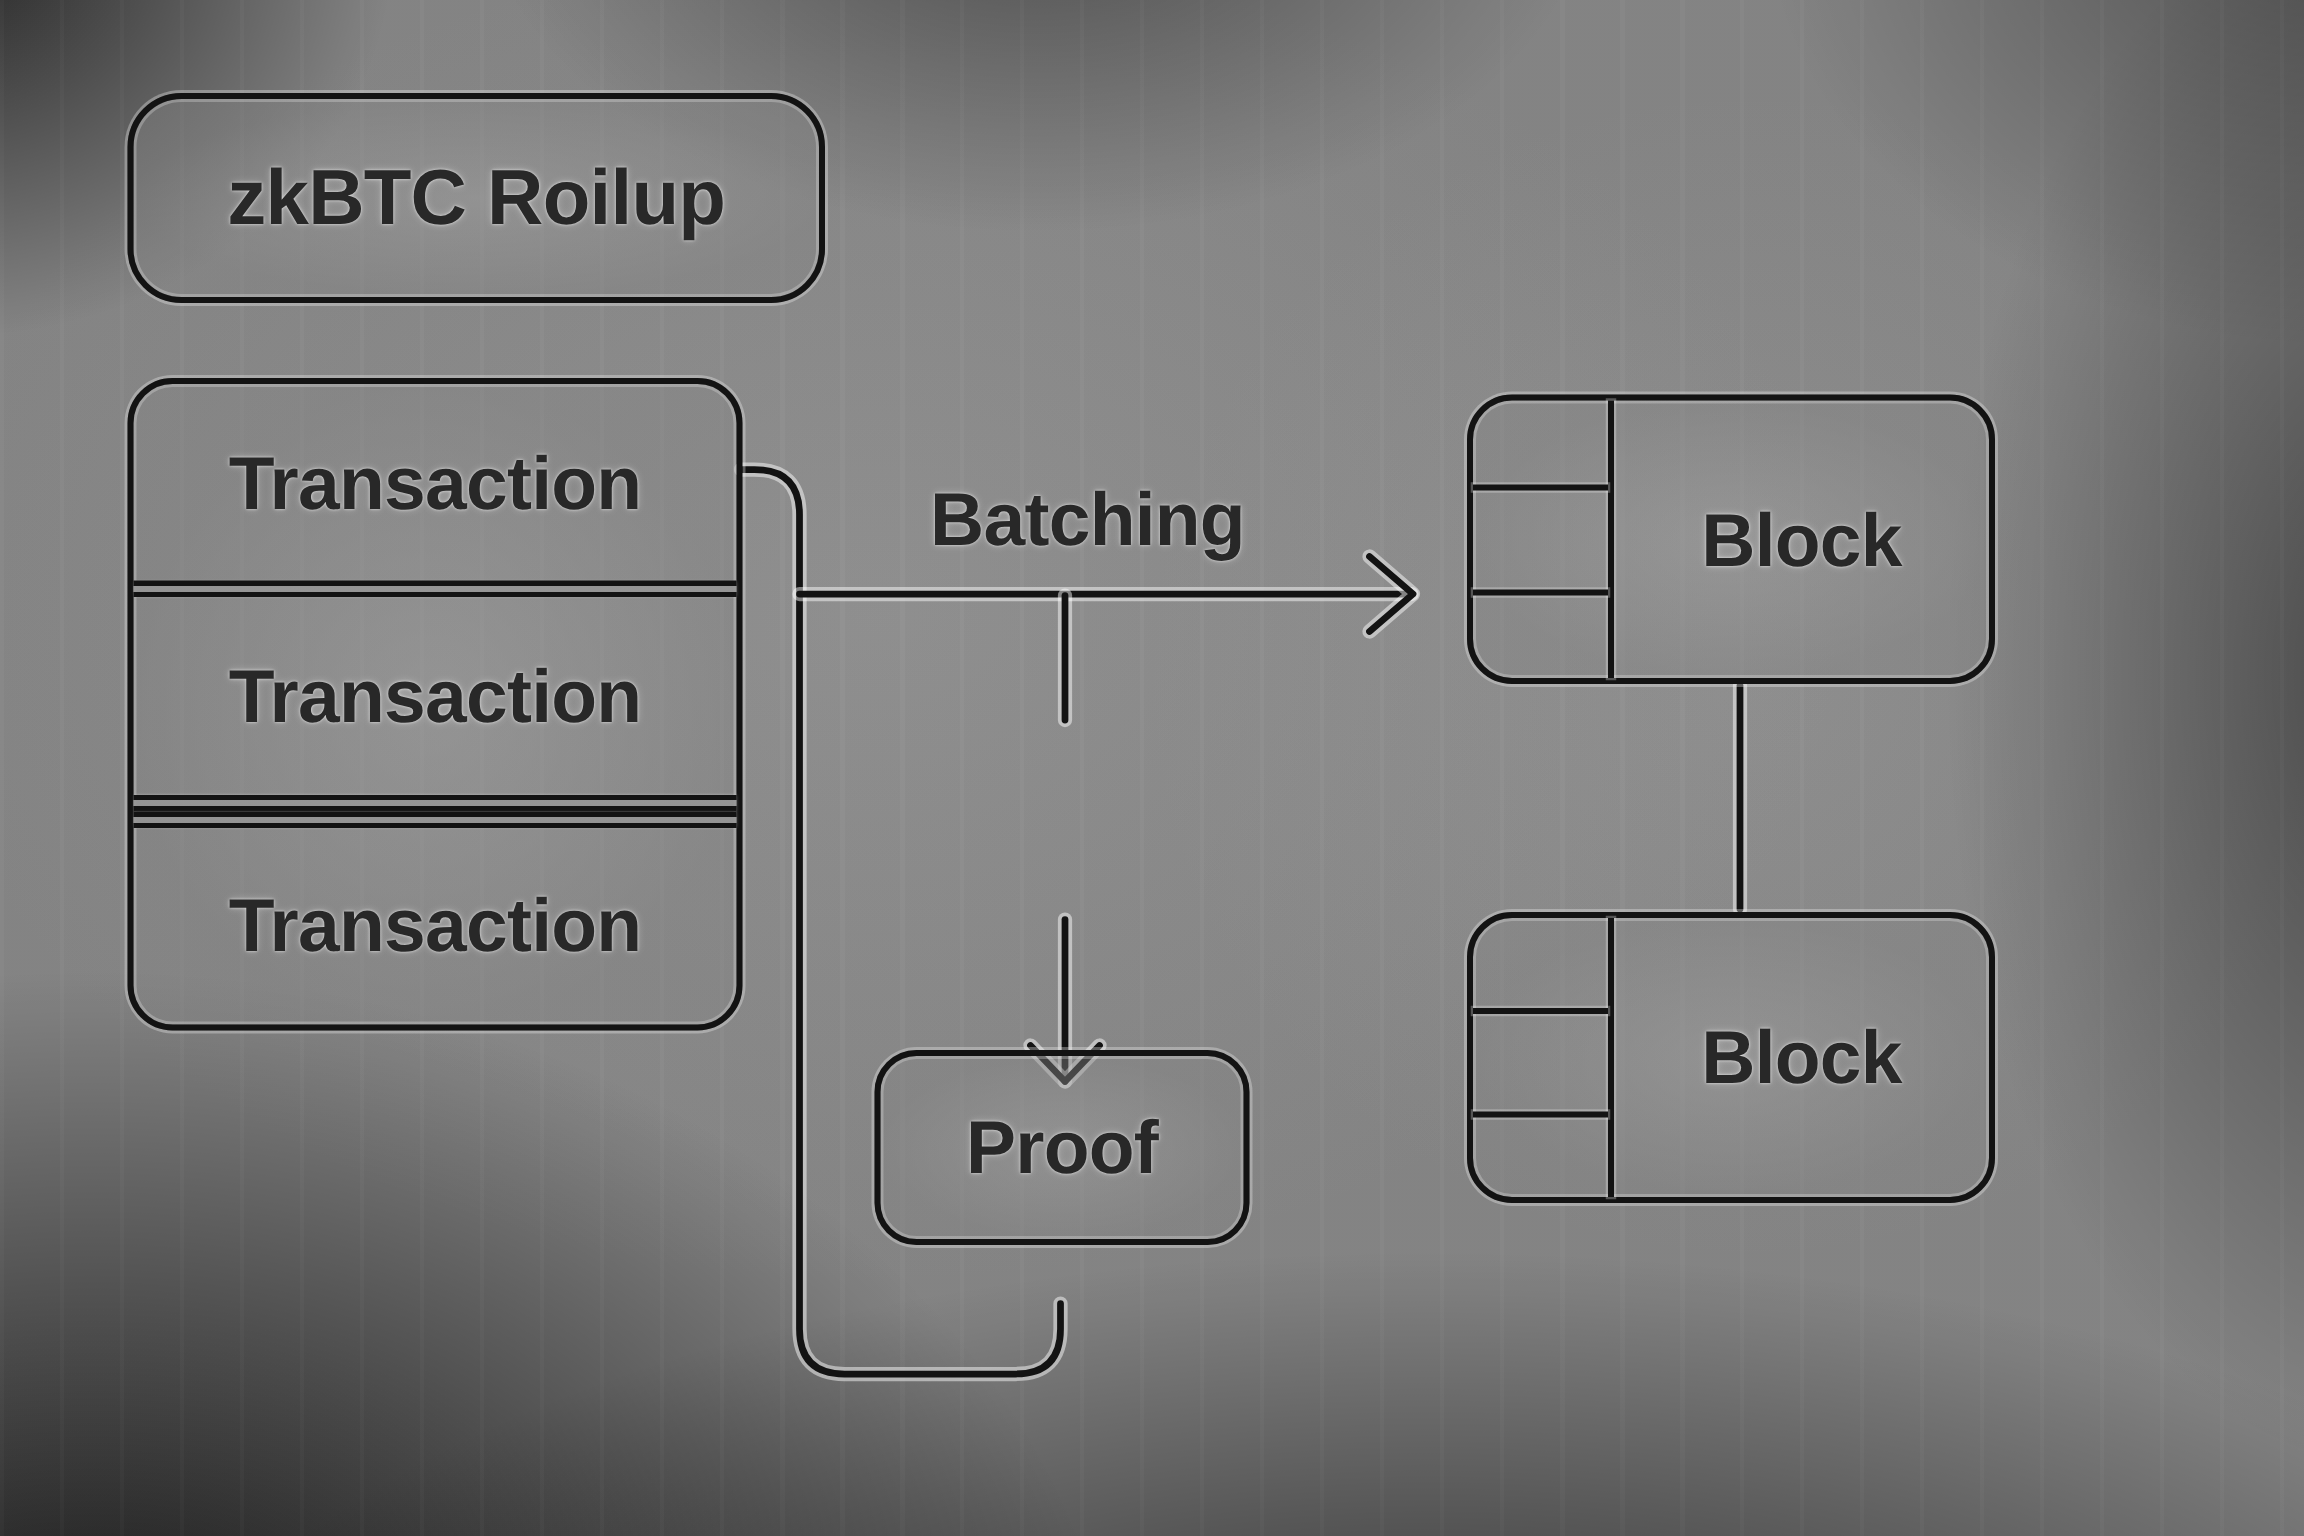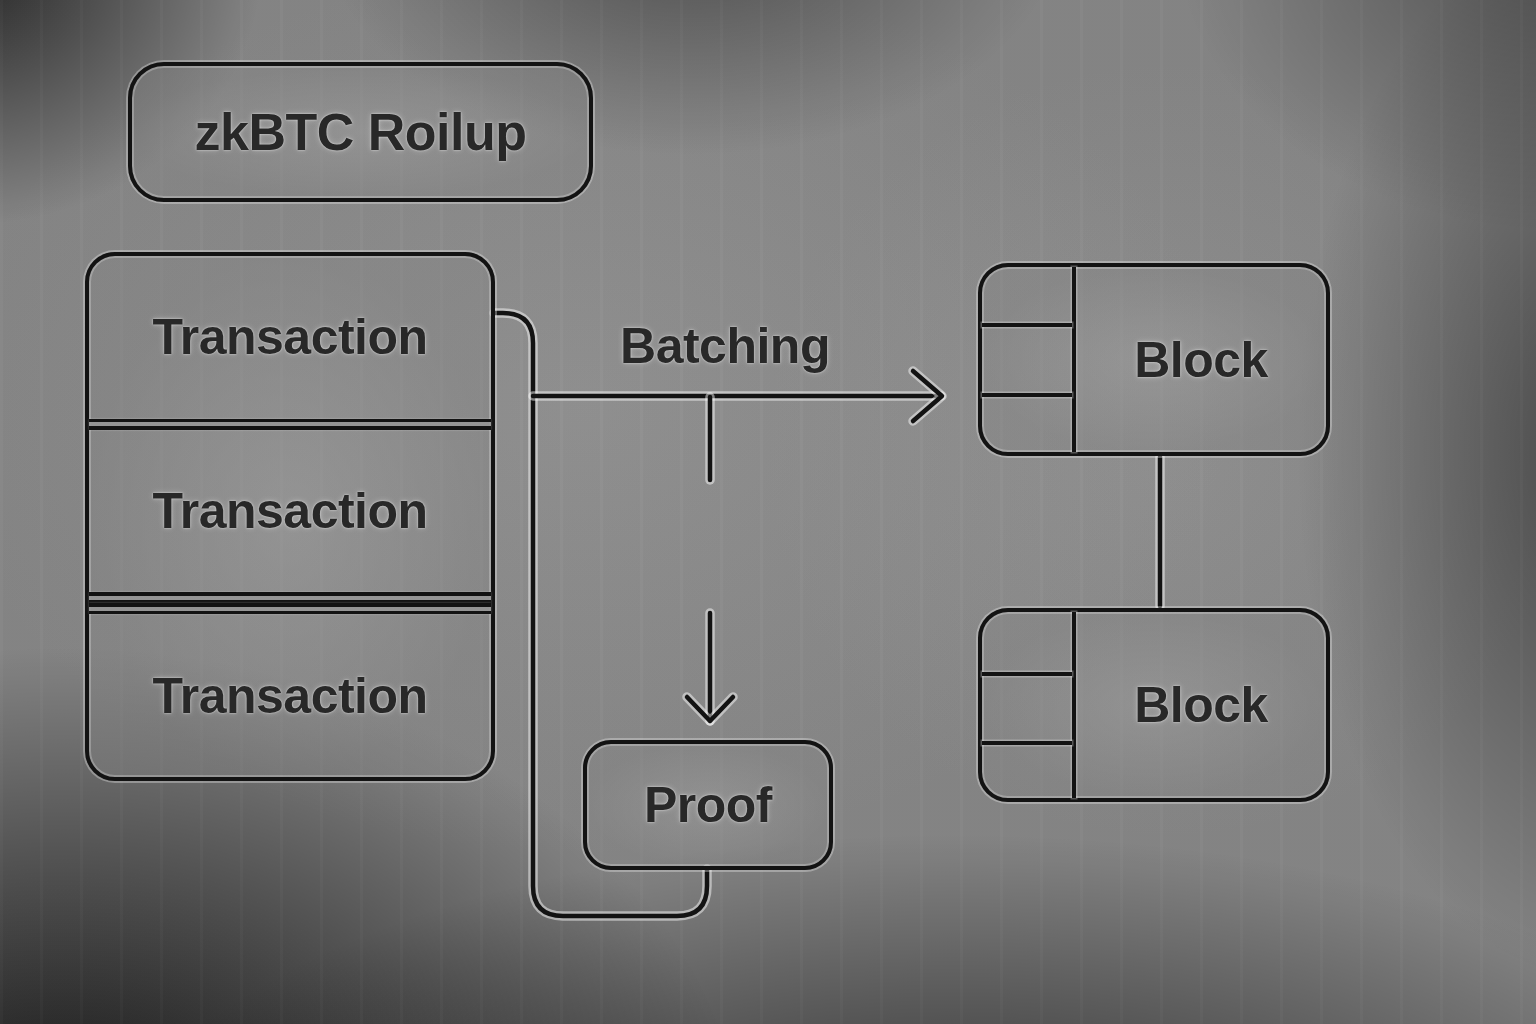--- a/index.html
+++ b/index.html
@@ -126,46 +126,46 @@
         <path class="conn-line" d="M 687 697 L 710 721 L 733 697"></path>
       </g>
     </g>
 
     <g>
       <path class="conn-halo" d="M 1160 457 L 1160 606"></path>
       <path class="conn-line" d="M 1160 457 L 1160 606"></path>
     </g>
   </svg>
 
-  <div class="node" style="left:85px; top:62px; width:465px; height:140px; border-radius:36px;margin-left:43px;">
+  <div class="node" style="left:85px; top:62px; width:465px; height:140px; border-radius:36px;">
     <span class="node-label title-text">zkBTC Roilup</span>
   </div>
 
 
-  <div class="node" id="tx-stack" style="left:85px; top:252px; width:410px; height:529px; border-radius:30px;">
+  <div class="node" id="tx-stack" style="left:85px; top:252px; width:410px; height:435px; border-radius:30px;">
     <div class="tx-row">
       <span class="node-label label-text">Transaction</span>
     </div>
     <div class="tx-divider"></div>
     <div class="tx-row">
       <span class="node-label label-text">Transaction</span>
     </div>
     <div class="tx-divider"></div>
     <div class="tx-divider"></div>
     <div class="tx-row">
       <span class="node-label label-text">Transaction</span>
     </div>
   </div>
 
   <div class="flow-label" style="left:575px; top:315px; width:300px; height:62px;">
     <span class="node-label label-text">Batching</span>
   </div>
 
 
-  <div class="node" style="left:583px; top:740px; width:250px; height:130px; border-radius:28px;">
+  <div class="node" style="left:583px; top:700px; width:250px; height:130px; border-radius:28px;">
     <span class="node-label label-text">Proof</span>
   </div>
 
   <div class="node block-node" style="left:978px; top:263px; width:352px; height:193px; border-radius:30px;">
     <div class="block-vline"></div>
     <div class="block-hline" style="top:56px;"></div>
     <div class="block-hline" style="top:126px;"></div>
     <div class="block-label-area">
       <span class="node-label label-text">Block</span>
     </div>

